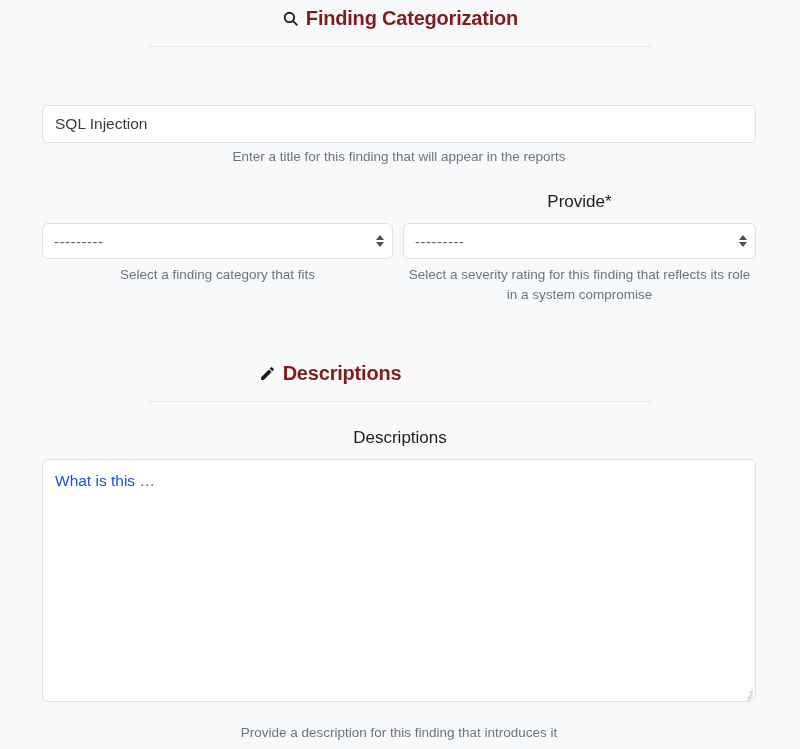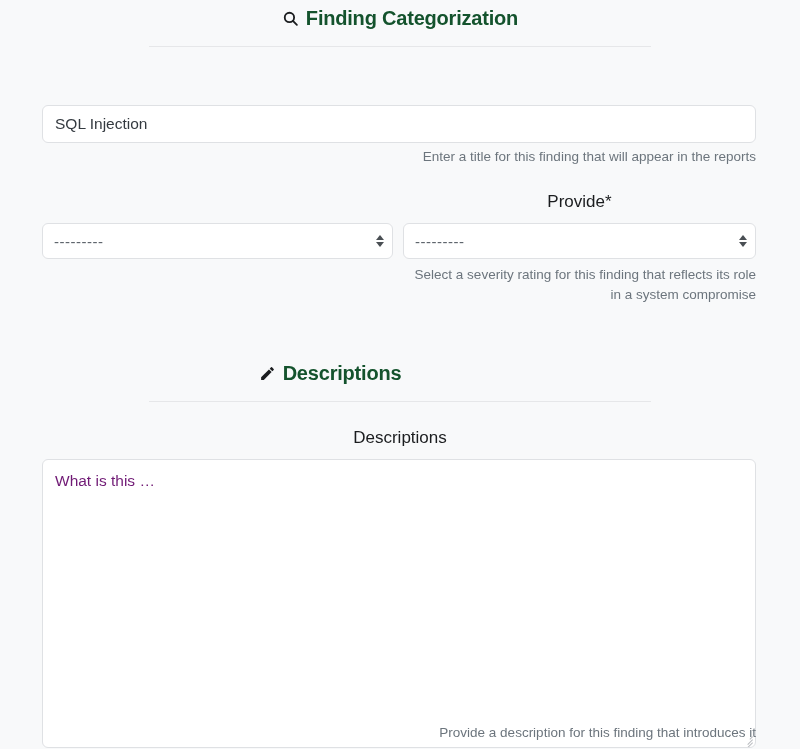--- a/index.html
+++ b/index.html
@@ -19,21 +19,21 @@
     width: 800px;
     height: 749px;
     box-sizing: border-box;
   }
 
   
   .section-header {
     text-align: center;
     font-size: 20px;
     font-weight: bold;
-    color: #14532d;
+    color: #7f1d1d;
     letter-spacing: -0.2px;
     display: flex;
     align-items: center;
     justify-content: center;
     gap: 7px;
   }
   .section-icon {
     display: inline-flex;
     align-items: center;
     justify-content: center;
@@ -50,21 +50,21 @@
   }
 
   
   .field-label {
     text-align: center;
     font-size: 17px;
     font-weight: 400;
     color: #1b1d1f;
   }
   .help-text {
-    text-align: right;
+    text-align: center;
     font-size: 13.5px;
     color: #6c757d;
     line-height: 1.45;
   }
 
   .control {
     box-sizing: border-box;
     width: 100%;
     background: #ffffff;
     border: 1px solid #dfe1e4;
@@ -121,24 +121,24 @@
   }
   .spinner .tri-down {
     width: 0; height: 0;
     border-left: 4px solid transparent;
     border-right: 4px solid transparent;
     border-top: 5px solid #4a4f54;
   }
 
   .textarea {
     position: relative;
-    height: 289px;
+    height: 243px;
     padding: 10px 12px;
     font-size: 15.5px;
-    color: #701a75;
+    color: #1d4ed8;
     line-height: 1.4;
     overflow: hidden;
   }
   .resize-grip {
     position: absolute;
     right: 2px;
     bottom: 2px;
     width: 13px;
     height: 13px;
     pointer-events: none;
@@ -194,20 +194,21 @@
   <input class="control text-input" id="fld-title" type="text" value="SQL Injection" style="">
   <div class="help-text" id="help-title">Enter a title for this finding that will appear in the reports</div>
 
   <div class="select-wrap" id="fld-type">
     <div class="select-box">---------</div>
     <span class="spinner">
       <i class="tri-up"></i>
         <i class="tri-down"></i>
     </span>
   </div>
+  <div class="help-text" id="help-type">Select a finding category that fits</div>
 
   <div class="field-label" id="lbl-sev">Provide*</div>
   <div class="select-wrap" id="fld-sev">
     <div class="select-box">---------</div>
     <span class="spinner">
       <i class="tri-up"></i>
         <i class="tri-down"></i>
     </span>
   </div>
   <div class="help-text" id="help-sev">Select a severity rating for this finding that reflects its role in a system compromise</div>

